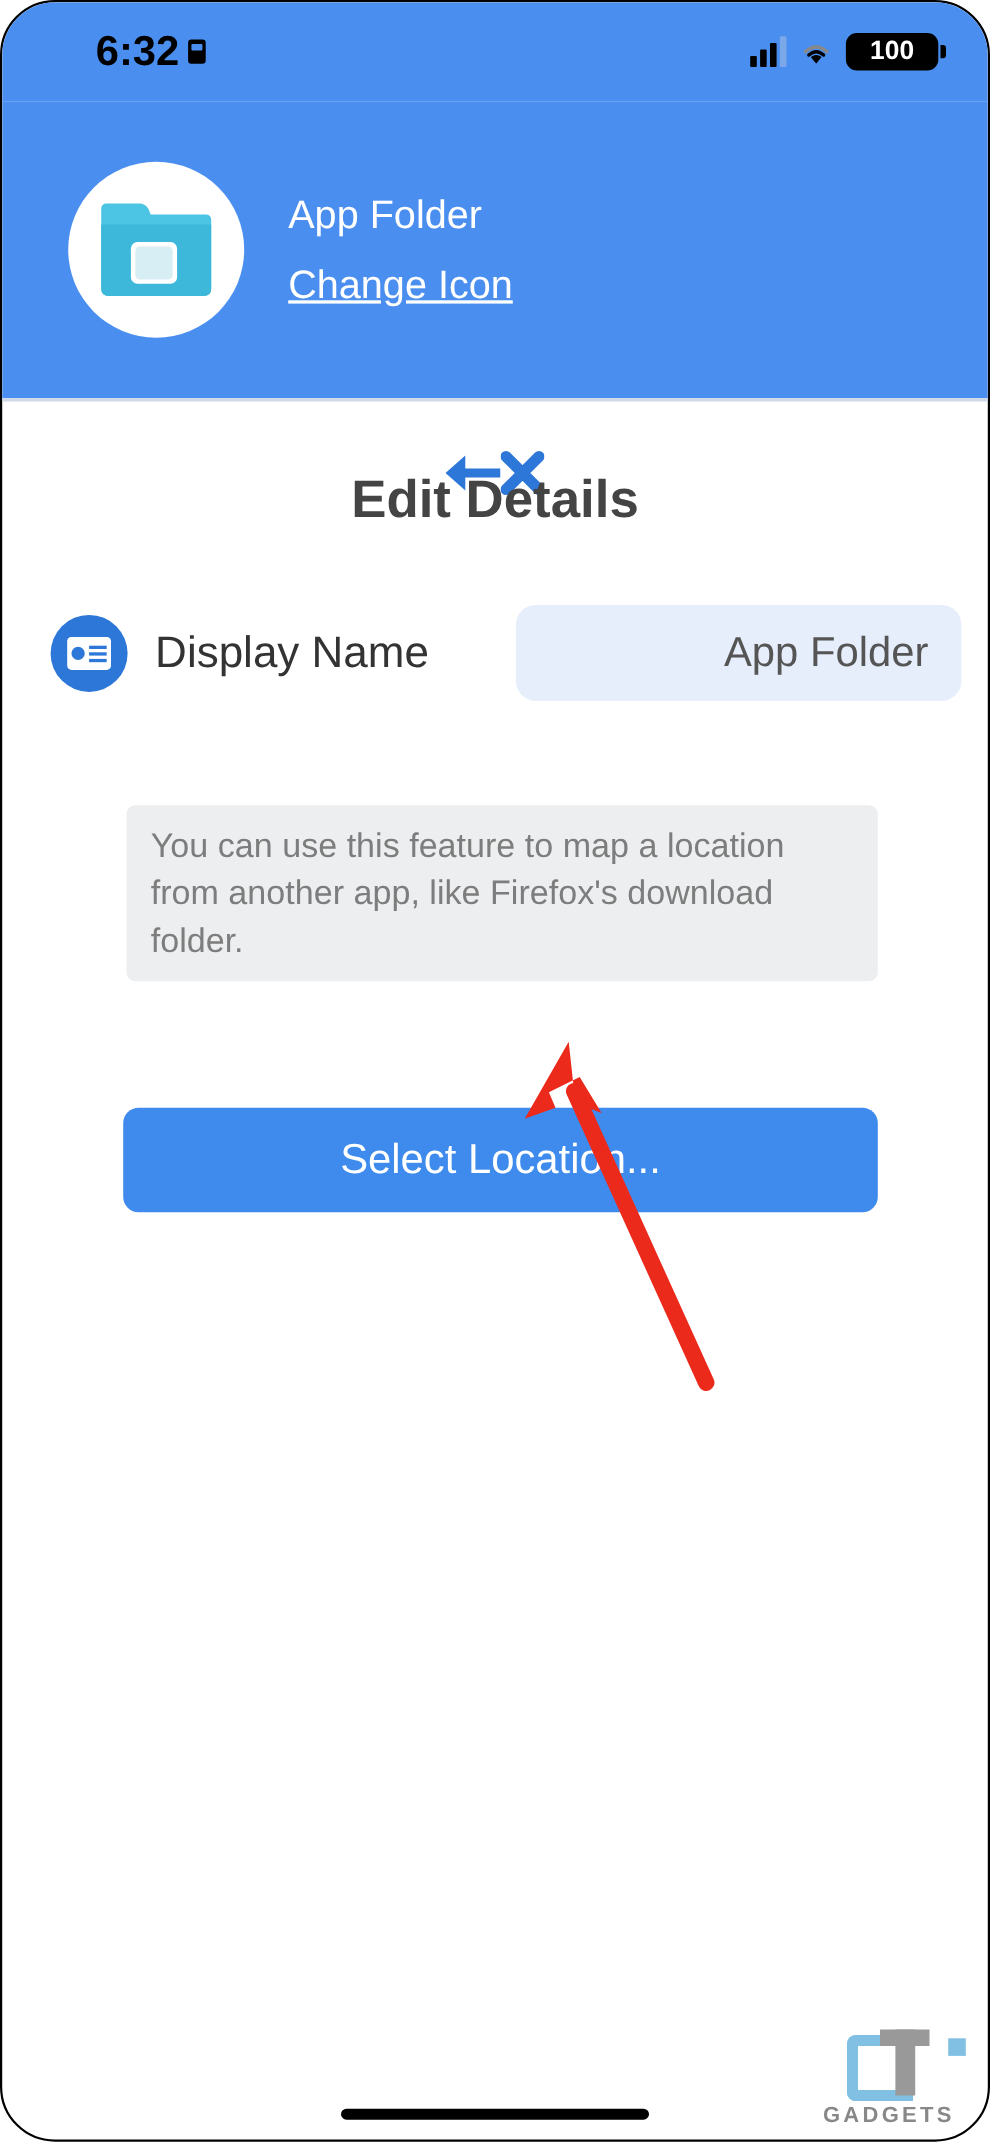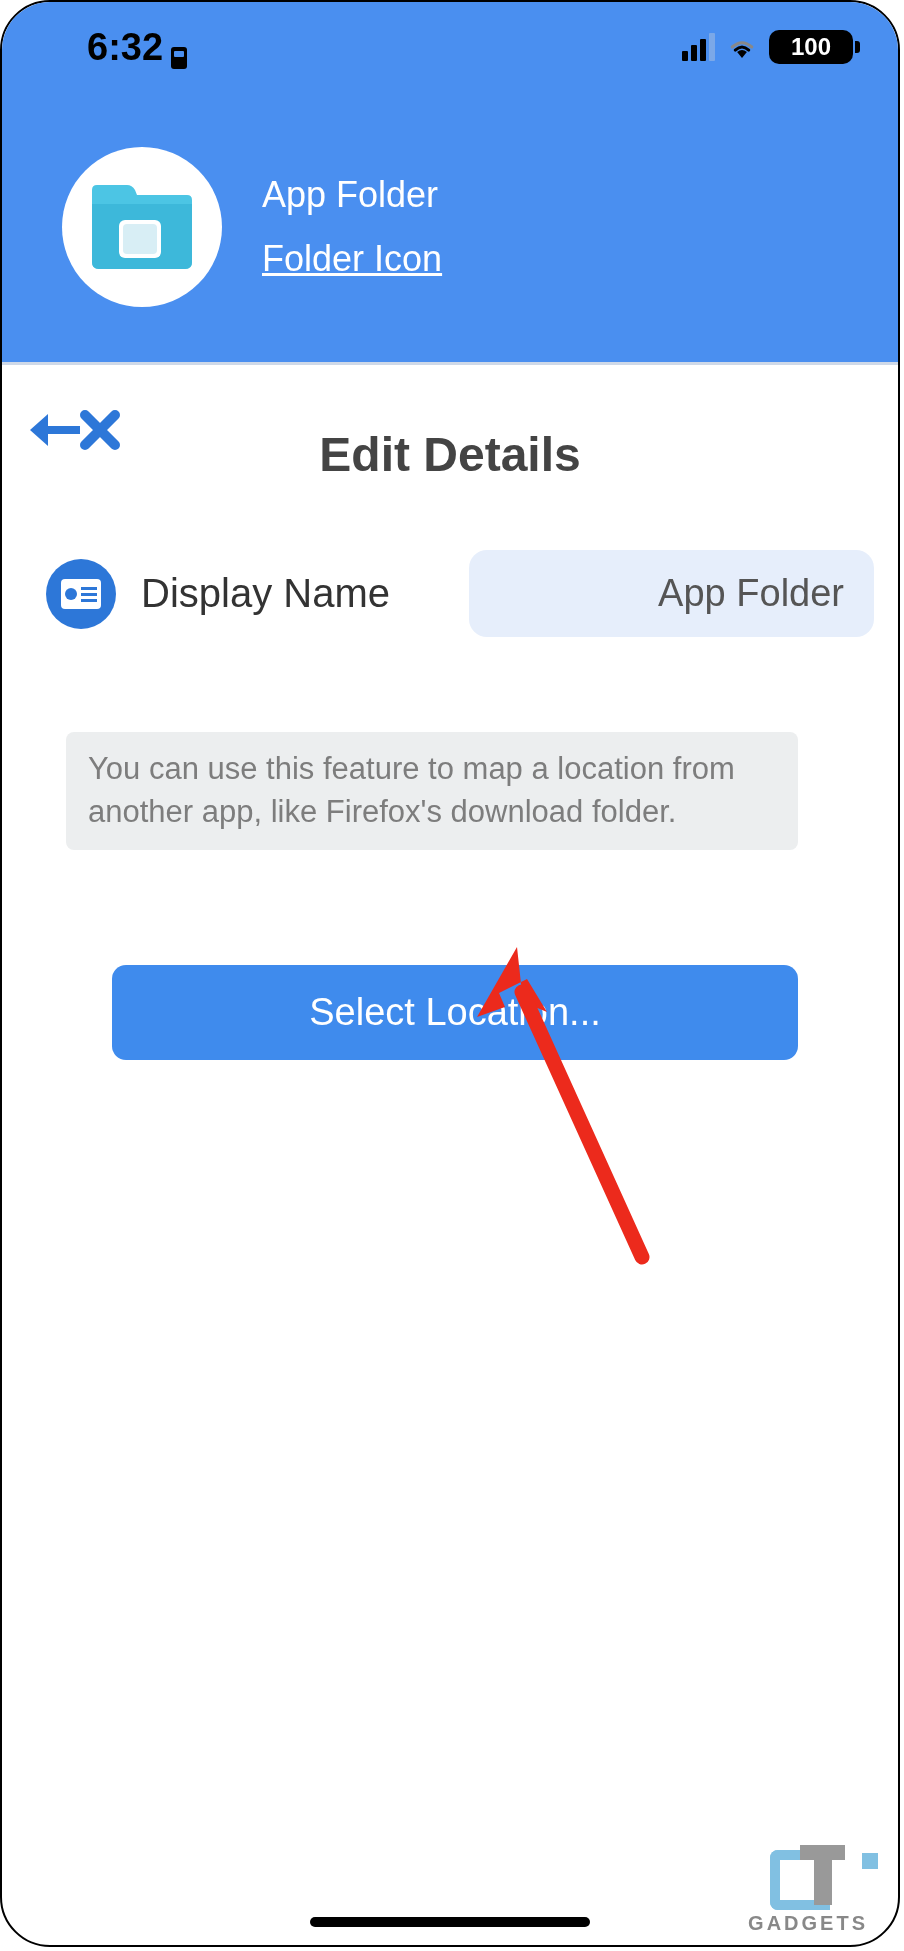--- a/index.html
+++ b/index.html
@@ -30,21 +30,21 @@
       display: flex;
       align-items: center;
       justify-content: space-between;
       padding: 0 45px 0 85px;
       color: #000;
     }
     .status-time {
       font-size: 38px;
       font-weight: 700;
       display: flex;
-      align-items: flex-end;
+      align-items: center;
       gap: 8px;
     }
     .status-right {
       display: flex;
       align-items: center;
       gap: 12px;
     }
     .signal-bars {
       display: flex;
       align-items: flex-end;
@@ -118,21 +118,21 @@
       text-decoration: underline;
       color: #fff;
     }
     .divider-line {
       height: 3px;
       background: #cfd9e8;
     }
     .nav-row {
       display: flex;
       align-items: center;
-      justify-content: flex-start;
+      justify-content: center;
       padding: 30px 28px 0 28px;
       position: relative;
       height: 100px;
     }
     .back-arrow {
       width: 50px;
       height: 40px;
       color: #2d77d8;
     }
     .close-x {
@@ -175,21 +175,21 @@
       margin-left: auto;
       background: #e6eefb;
       border-radius: 18px;
       padding: 22px 30px;
       width: 405px;
       text-align: right;
       font-size: 38px;
       color: #555;
     }
     .info-box {
-      margin: 95px 100px 0 64px;
+      margin: 95px 100px 0 113px;
       background: #eceeef;
       border-radius: 8px;
       padding: 16px 22px;
       font-size: 31px;
       line-height: 1.38;
       color: #7d7d7d;
     }
     .select-button {
       margin: 115px 100px 0 110px;
       background: #3f8bed;
@@ -323,21 +323,21 @@
     <div class="folder-avatar">
       <svg class="folder-svg" viewBox="0 0 110 90">
         <path d="M5 15 L5 8 Q5 3 10 3 L40 3 Q45 3 48 8 L50 13 L100 13 Q105 13 105 18 L105 80 Q105 87 98 87 L12 87 Q5 87 5 80 Z" fill="#4cc5e4"></path>
         <path d="M5 22 L105 22 L105 80 Q105 87 98 87 L12 87 Q5 87 5 80 Z" fill="#3db8da"></path>
         <rect x="32" y="38" width="42" height="38" rx="6" fill="#fff"></rect>
         <rect x="36" y="42" width="34" height="30" rx="4" fill="#d8eef5"></rect>
       </svg>
     </div>
     <div class="header-text">
       <div class="app-folder-label">App Folder</div>
-      <a class="change-icon-link">Folder Icon</a>
+      <a class="change-icon-link">Change Icon</a>
     </div>
   </div>
 
   <div class="divider-line"></div>
 
   <div class="nav-row">
     <svg class="back-arrow" viewBox="0 0 50 40">
       <path d="M50 16 L18 16 L18 4 L0 20 L18 36 L18 24 L50 24 Z" fill="#2d77d8"></path>
     </svg>
     <svg class="close-x" viewBox="0 0 40 40">

